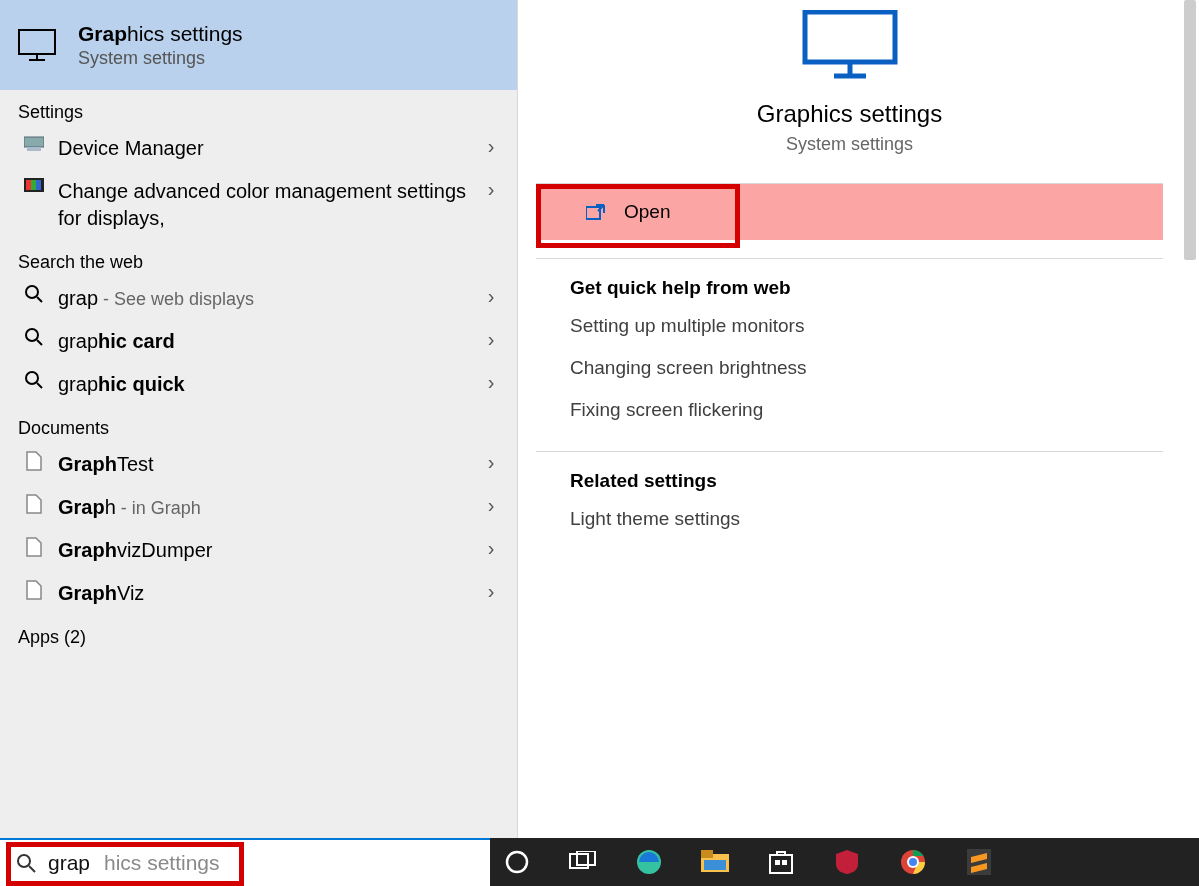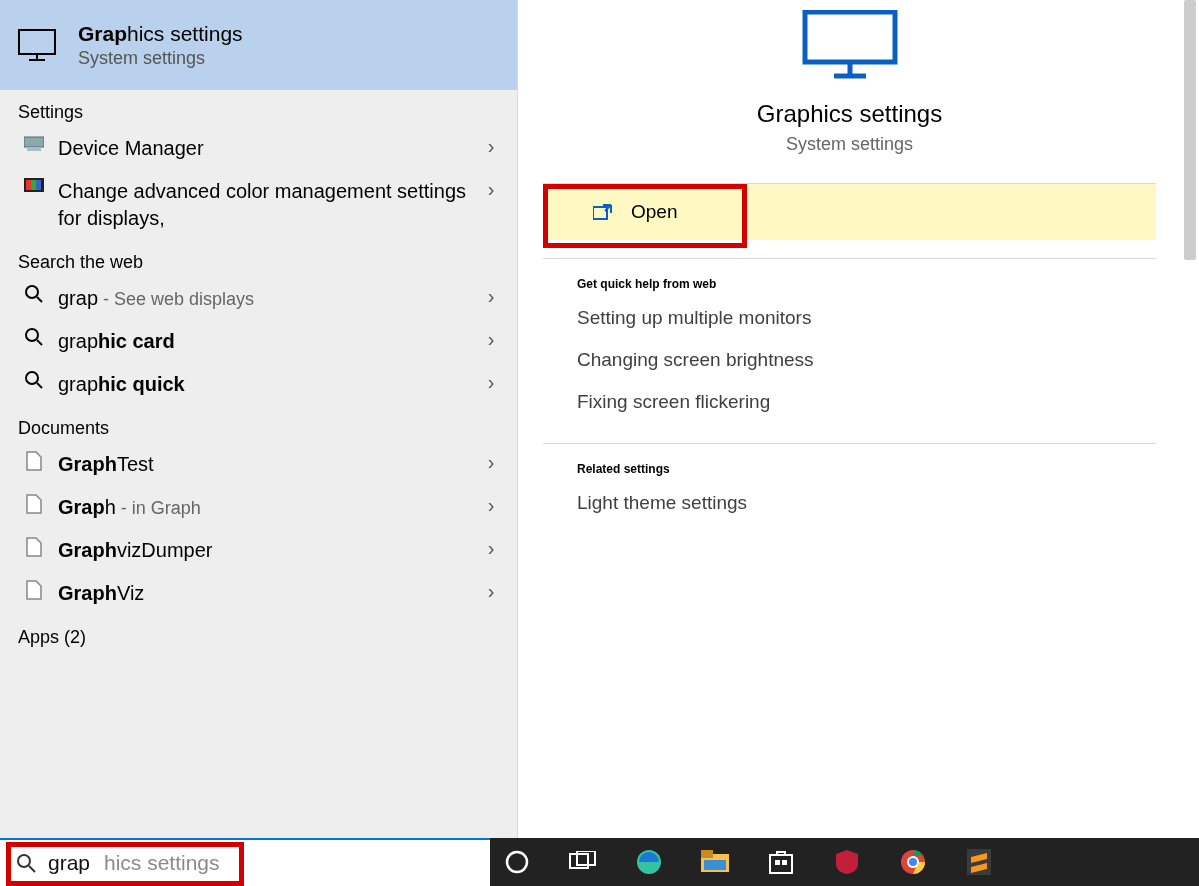--- a/index.html
+++ b/index.html
@@ -1,18 +1,18 @@
 <!DOCTYPE html>
 <html><head>
 <meta charset="utf-8">
 <style>
   * { box-sizing: border-box; margin: 0; padding: 0; }
   html, body { width: 1199px; height: 886px; overflow: hidden; font-family: "Segoe UI", Arial, sans-serif; background: #fff; }
   .root { display: flex; flex-direction: column; width: 1199px; height: 886px; }
-  .main { flex: 1 1 auto; display: flex; gap: 7px; }
+  .main { flex: 1 1 auto; display: flex; }
   .left { width: 518px; background: #eeeeee; display: flex; flex-direction: column; border-right: 1px solid #d8d8d8; }
   .right { flex: 1; background: #fff; display: flex; flex-direction: column; }
   .scrollbar { width: 18px; background: #fff; position: relative; }
   .scrollbar .bar { position: absolute; left: 3px; right: 3px; top: 0; height: 260px; background: #cdcdcd; border-radius: 2px; }
 
   
   .best-match { display: flex; align-items: center; background: #b9d1ec; padding: 10px 14px 10px 14px; height: 90px; }
   .best-match .bm-icon { width: 46px; height: 46px; display:flex; align-items:center; justify-content:center; }
   .best-match .bm-text { margin-left: 18px; }
   .bm-title { font-size: 21px; color: #000; }
@@ -27,28 +27,28 @@
   .bold-prefix { font-weight: 600; }
 
   
   .preview-hero { display: flex; flex-direction: column; align-items: center; padding-top: 10px; padding-bottom: 28px; }
   .preview-hero .monitor-big { width: 100px; height: 70px; }
   .preview-title { font-size: 24px; color: #000; margin-top: 20px; }
   .preview-sub { font-size: 18px; color: #666; margin-top: 6px; }
 
   .divider { height: 1px; background: #d8d8d8; margin: 0 18px; }
 
-  .action-row { display:flex; align-items:center; height: 56px; background:#fef9c3; padding-left: 50px; margin: 0; }
+  .action-row { display:flex; align-items:center; height: 56px; background:#fca5a5; padding-left: 50px; margin: 0; }
   .action-row .action-icon { color:#0a60c2; margin-right: 18px; }
   .action-row .action-label { font-size: 19px; color:#000; }
 
   .open-wrap { position: relative; margin: 0 18px 18px 18px; }
   .open-wrap .red { position:absolute; left:0; top:0; width:204px; height:64px; border:5px solid #d40000; pointer-events:none; }
 
-  .right-section-title { font-size: 12px; font-weight: 600; padding: 14px 0 6px 52px; }
+  .right-section-title { font-size: 19px; font-weight: 600; padding: 14px 0 6px 52px; }
   .right-link { font-size: 19px; color:#404040; padding: 10px 0 10px 52px; cursor:pointer; }
   .right-block { padding: 4px 18px 20px 0; }
 
   
   .search-row { height: 48px; display:flex; background:#fff; position:relative; border-top:2px solid #0078d7; }
   .search-box { width: 490px; height: 100%; display:flex; align-items:center; padding-left: 16px; position:relative; }
   .search-box .mag { font-size: 20px; color:#333; margin-right: 12px; }
   .search-box input { border:none; outline:none; font-size: 21px; height:100%; flex:1; background:transparent; color:#111; }
   .search-placeholder-overlay { position:absolute; left:104px; top:50%; transform:translateY(-50%); color:#8a8a8a; font-size:21px; pointer-events:none; }
   .search-red { position:absolute; left:6px; top:2px; width:238px; height:44px; border:5px solid #d40000; pointer-events:none; }

